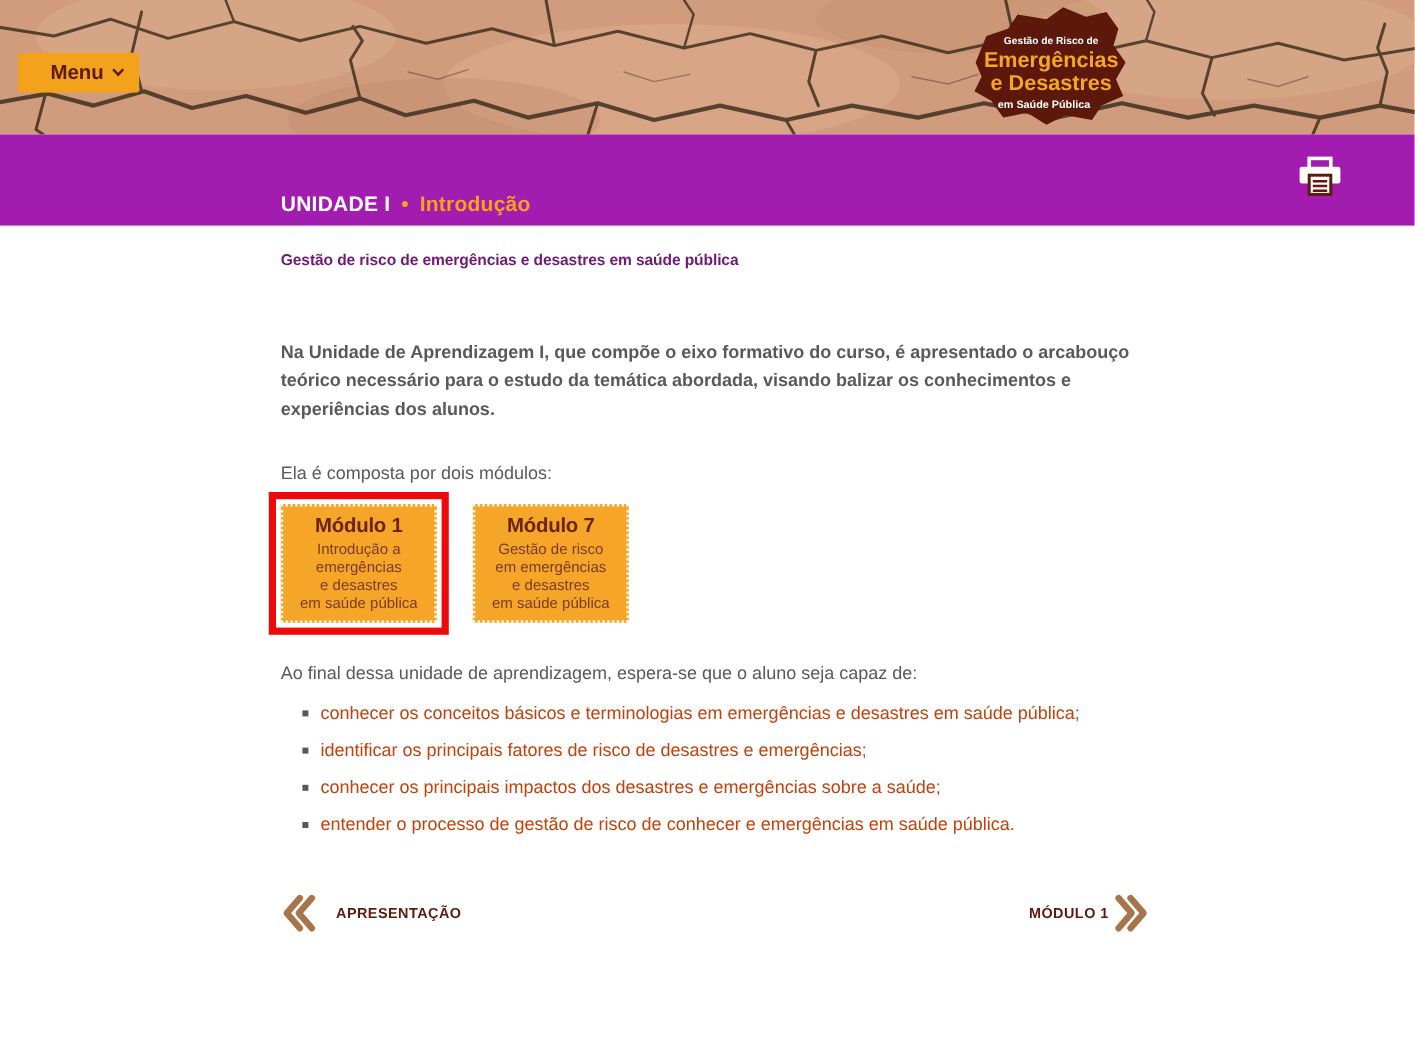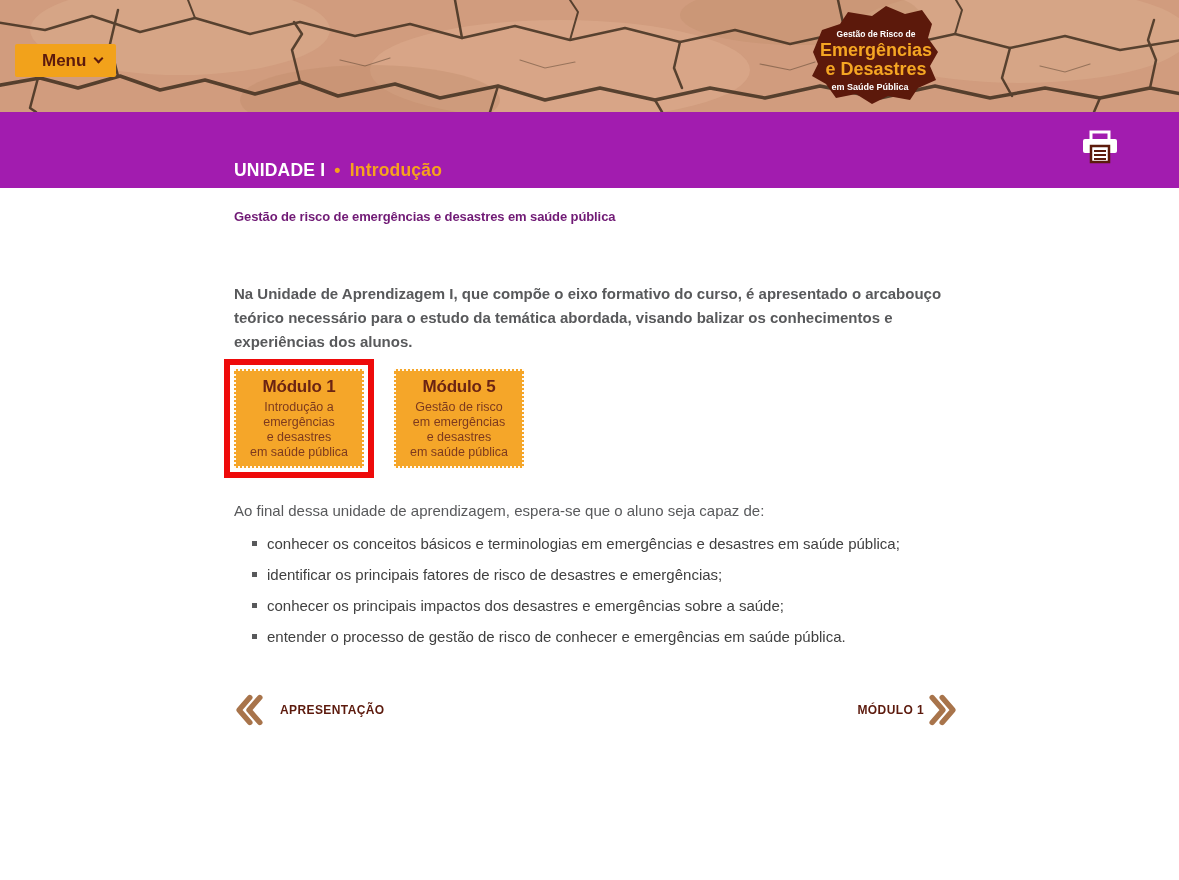--- a/index.html
+++ b/index.html
@@ -46,21 +46,21 @@
     border:2px dotted rgba(255,255,255,0.95);
     display:flex; flex-direction:column; align-items:center; justify-content:center;
     text-align:center; cursor:pointer;
   }
   .module-box .module-title { font-size:17px; font-weight:bold; color:#6B2413; margin-bottom:3px; letter-spacing:-0.2px; }
   .module-box .module-desc-line { font-size:12.5px; line-height:15px; color:#7D3A1E; }
   .module-2 { margin-left:20px; margin-top:10px; }
 
   p.objectives-intro { margin-top:23px; font-size:15px; line-height:20px; color:#58595B; }
   ul.objectives { margin-top:13px; list-style:none; }
-  ul.objectives li { display:flex; align-items:flex-start; margin-bottom:11px; font-size:15px; line-height:20px; color:#404040; }
+  ul.objectives li { display:flex; align-items:flex-start; margin-bottom:11px; font-size:15px; line-height:20px; color:#c2410c; }
   ul.objectives li .bullet { width:5px; height:5px; background:#58595B; flex:0 0 5px; margin:7px 10px 0 18px; }
 
   .footer-nav { margin-top:44px; display:flex; justify-content:space-between; align-items:center; }
   .nav-link { display:flex; align-items:center; text-decoration:none; cursor:pointer; }
   .nav-link .nav-label { font-size:12px; font-weight:bold; color:#5C1A0D; letter-spacing:0.4px; }
   .nav-link.prev .nav-label { margin-left:16px; }
   .nav-link.next .nav-label { margin-right:4px; }
 </style>
 </head>
 <body>
@@ -133,35 +133,36 @@
       </svg>
     </button>
   </div>
 
   <div class="content">
 
     <h1 class="page-title">Gestão de risco de emergências e desastres em saúde pública</h1>
 
     <p class="intro">Na Unidade de Aprendizagem I, que compõe o eixo formativo do curso, é apresentado o arcabouço teórico necessário para o estudo da temática abordada, visando balizar os conhecimentos e experiências dos alunos.</p>
 
+    <p class="modules-intro">Ela é composta por dois módulos:</p>
 
     <div class="modules-row">
 
       <div class="highlight-box">
         <div class="module-box">
           <div class="module-title">Módulo 1</div>
           <div class="module-desc-line">Introdução a</div>
           <div class="module-desc-line">emergências</div>
           <div class="module-desc-line">e desastres</div>
           <div class="module-desc-line">em saúde pública</div>
         </div>
       </div>
 
       <div class="module-box module-2">
-        <div class="module-title">Módulo 5</div>
+        <div class="module-title">Módulo 7</div>
         <div class="module-desc-line">Gestão de risco</div>
         <div class="module-desc-line">em emergências</div>
         <div class="module-desc-line">e desastres</div>
         <div class="module-desc-line">em saúde pública</div>
       </div>
     </div>
 
     <p class="objectives-intro">Ao final dessa unidade de aprendizagem, espera-se que o aluno seja capaz de:</p>
 
     <ul class="objectives">

